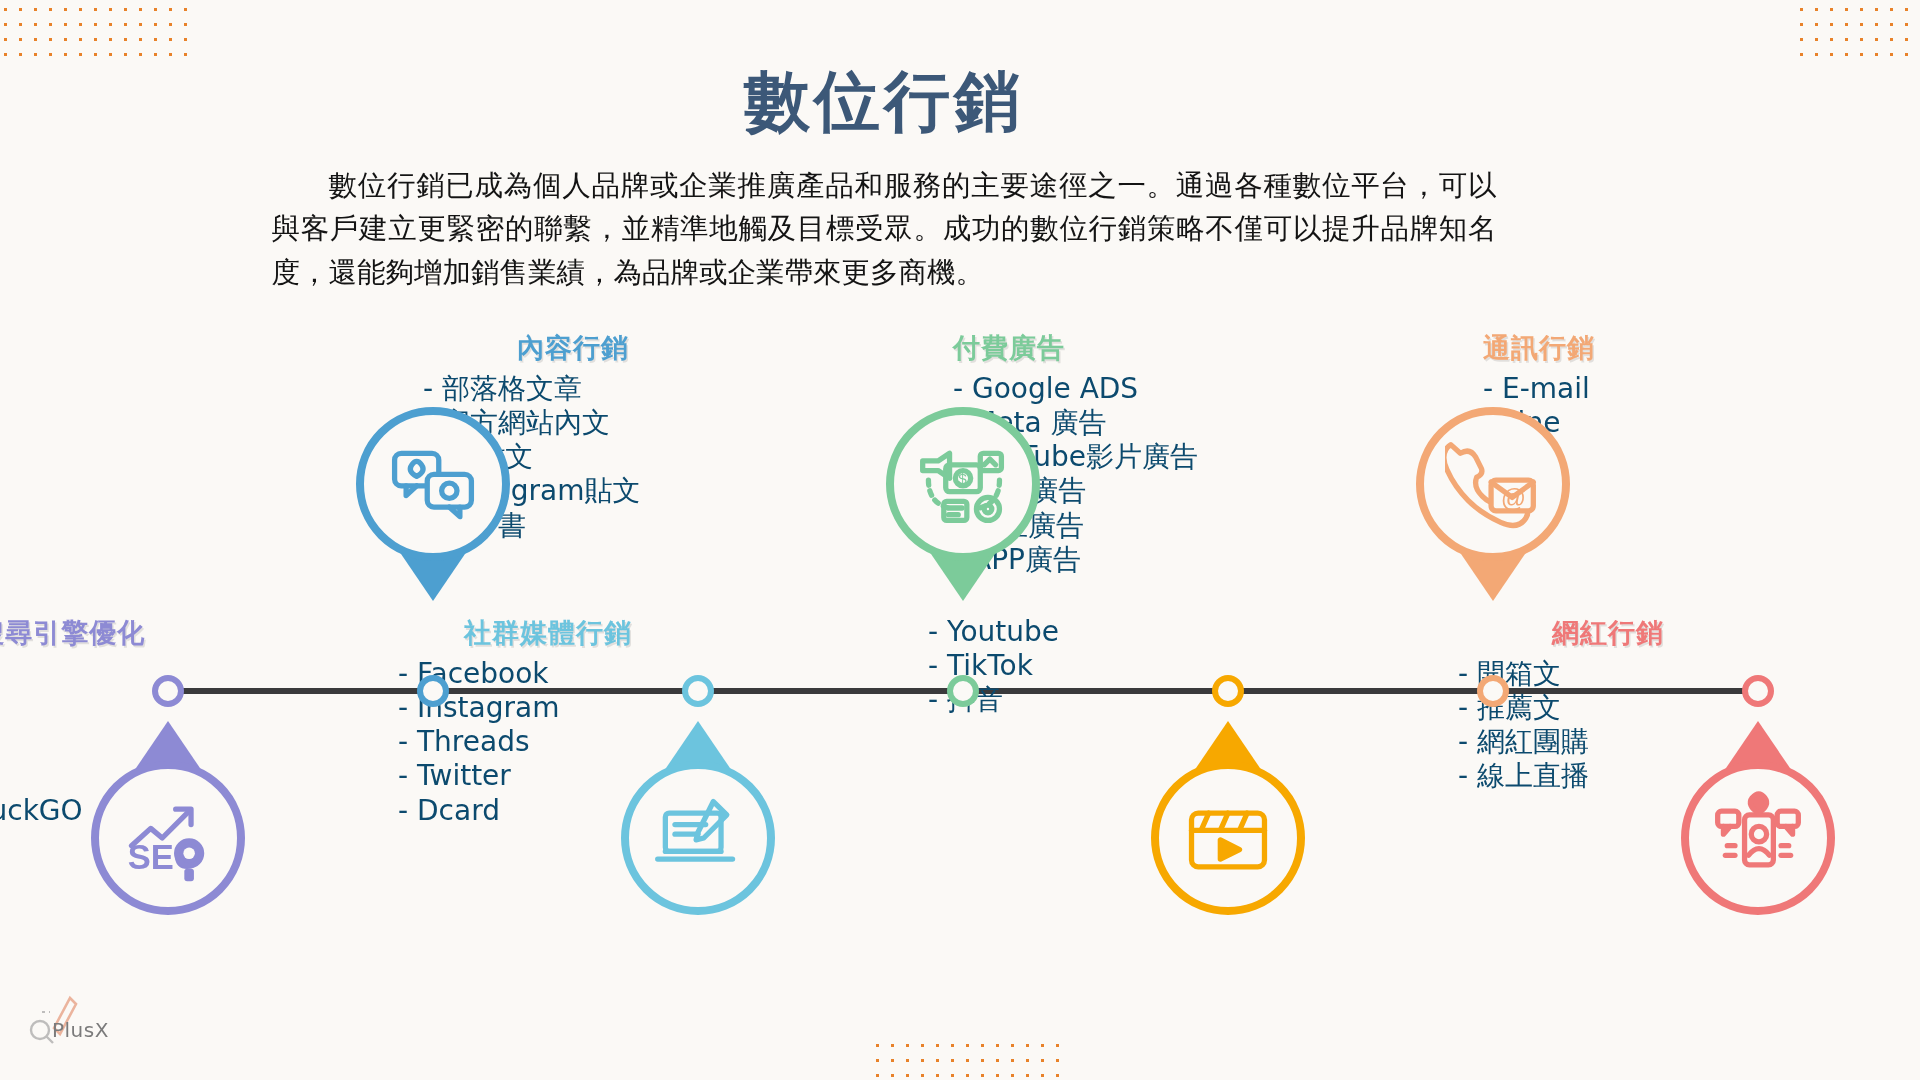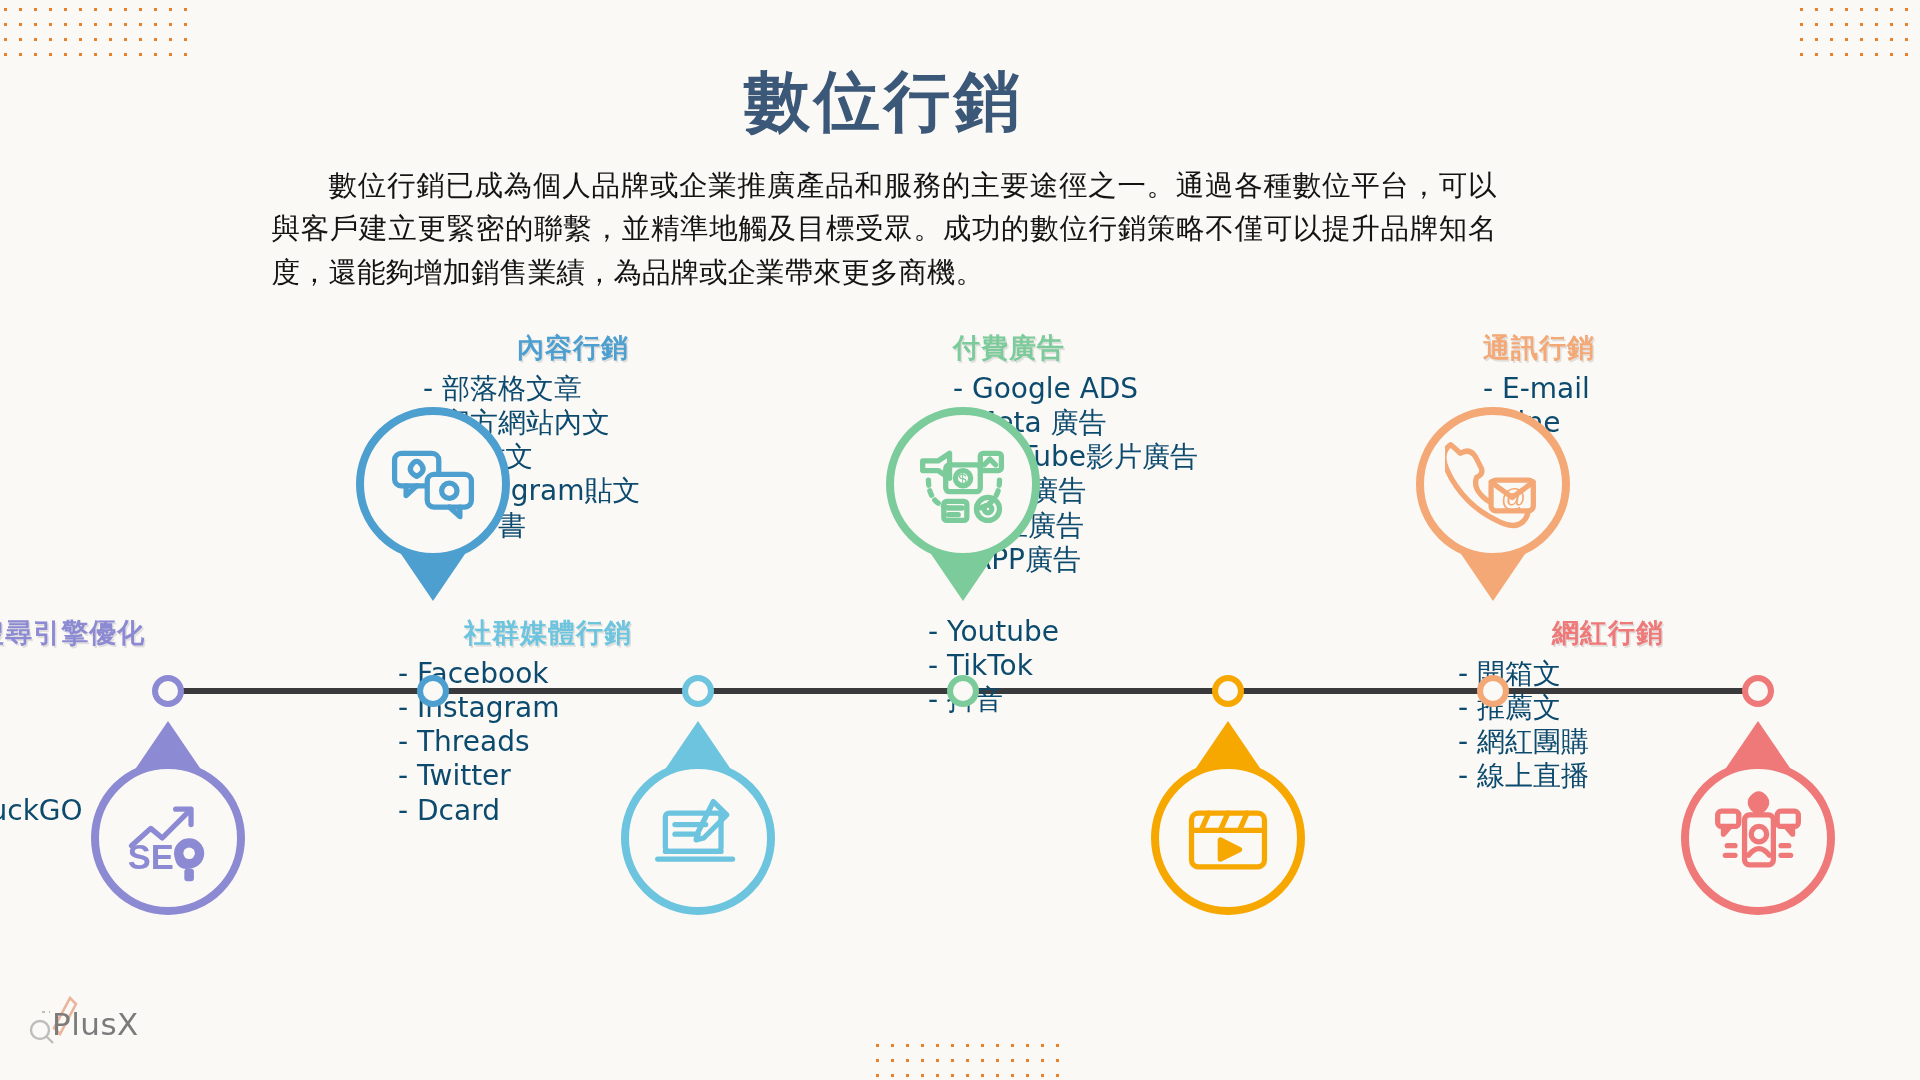--- a/index.html
+++ b/index.html
@@ -130,21 +130,21 @@
 
   
   #logo {
     position:absolute; left:24px; bottom:34px;
     width:130px; height:58px;
     opacity:.62;
   }
   #logo-text {
     position:absolute; left:52px; bottom:38px;
     font-family:"DejaVu Sans", sans-serif;
-    font-size:31px; color:#7b7b7b; letter-spacing:.5px;
+    font-size:20px; color:#7b7b7b; letter-spacing:.5px;
   }
 </style>
 </head>
 <body>
 
 <div class="dots" id="dots-tl"></div>
 <div class="dots" id="dots-tr"></div>
 <div class="dots" id="dots-bc"></div>
 
 <div id="header">

